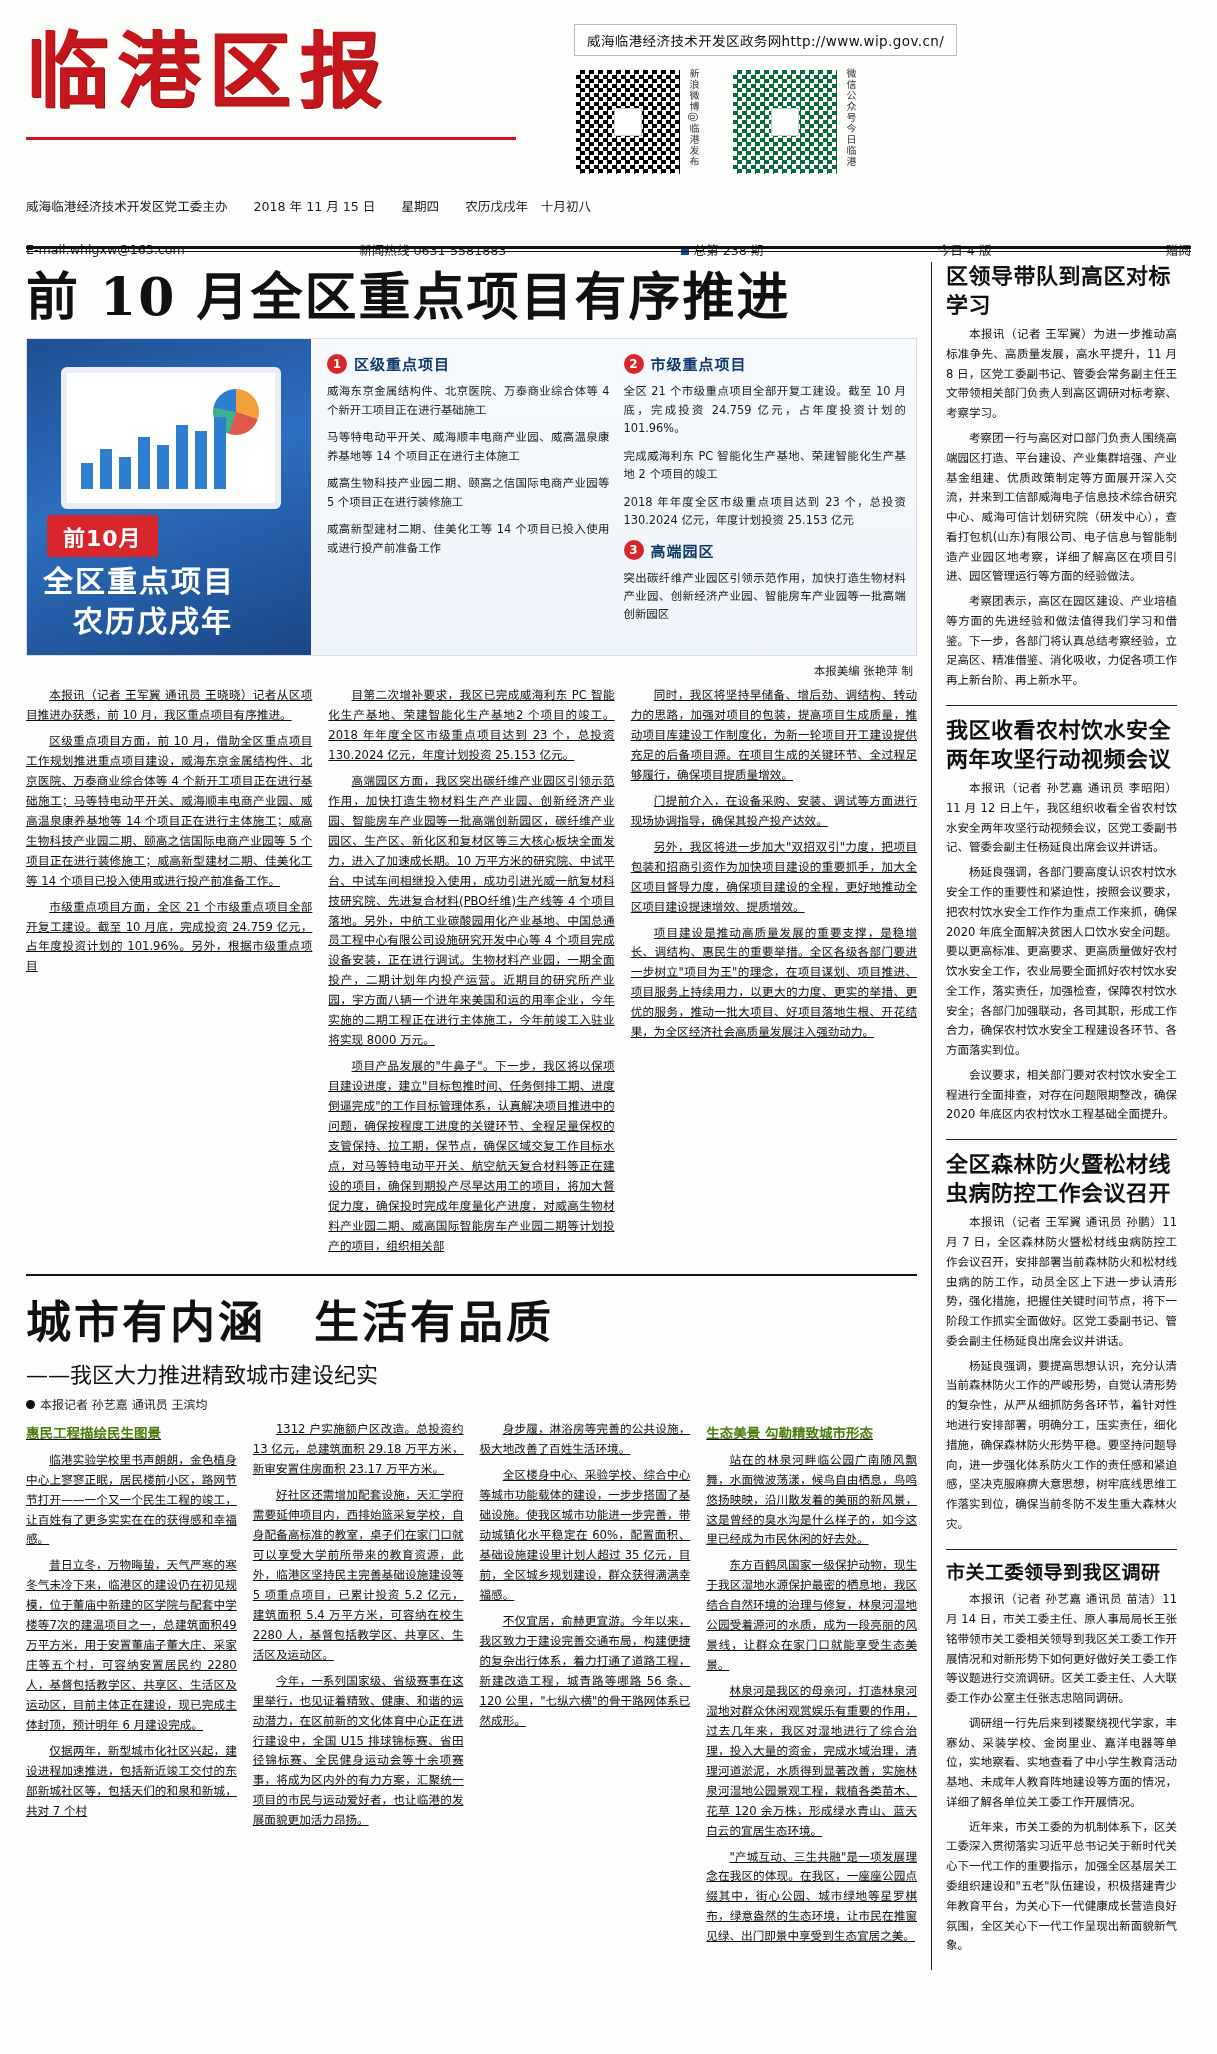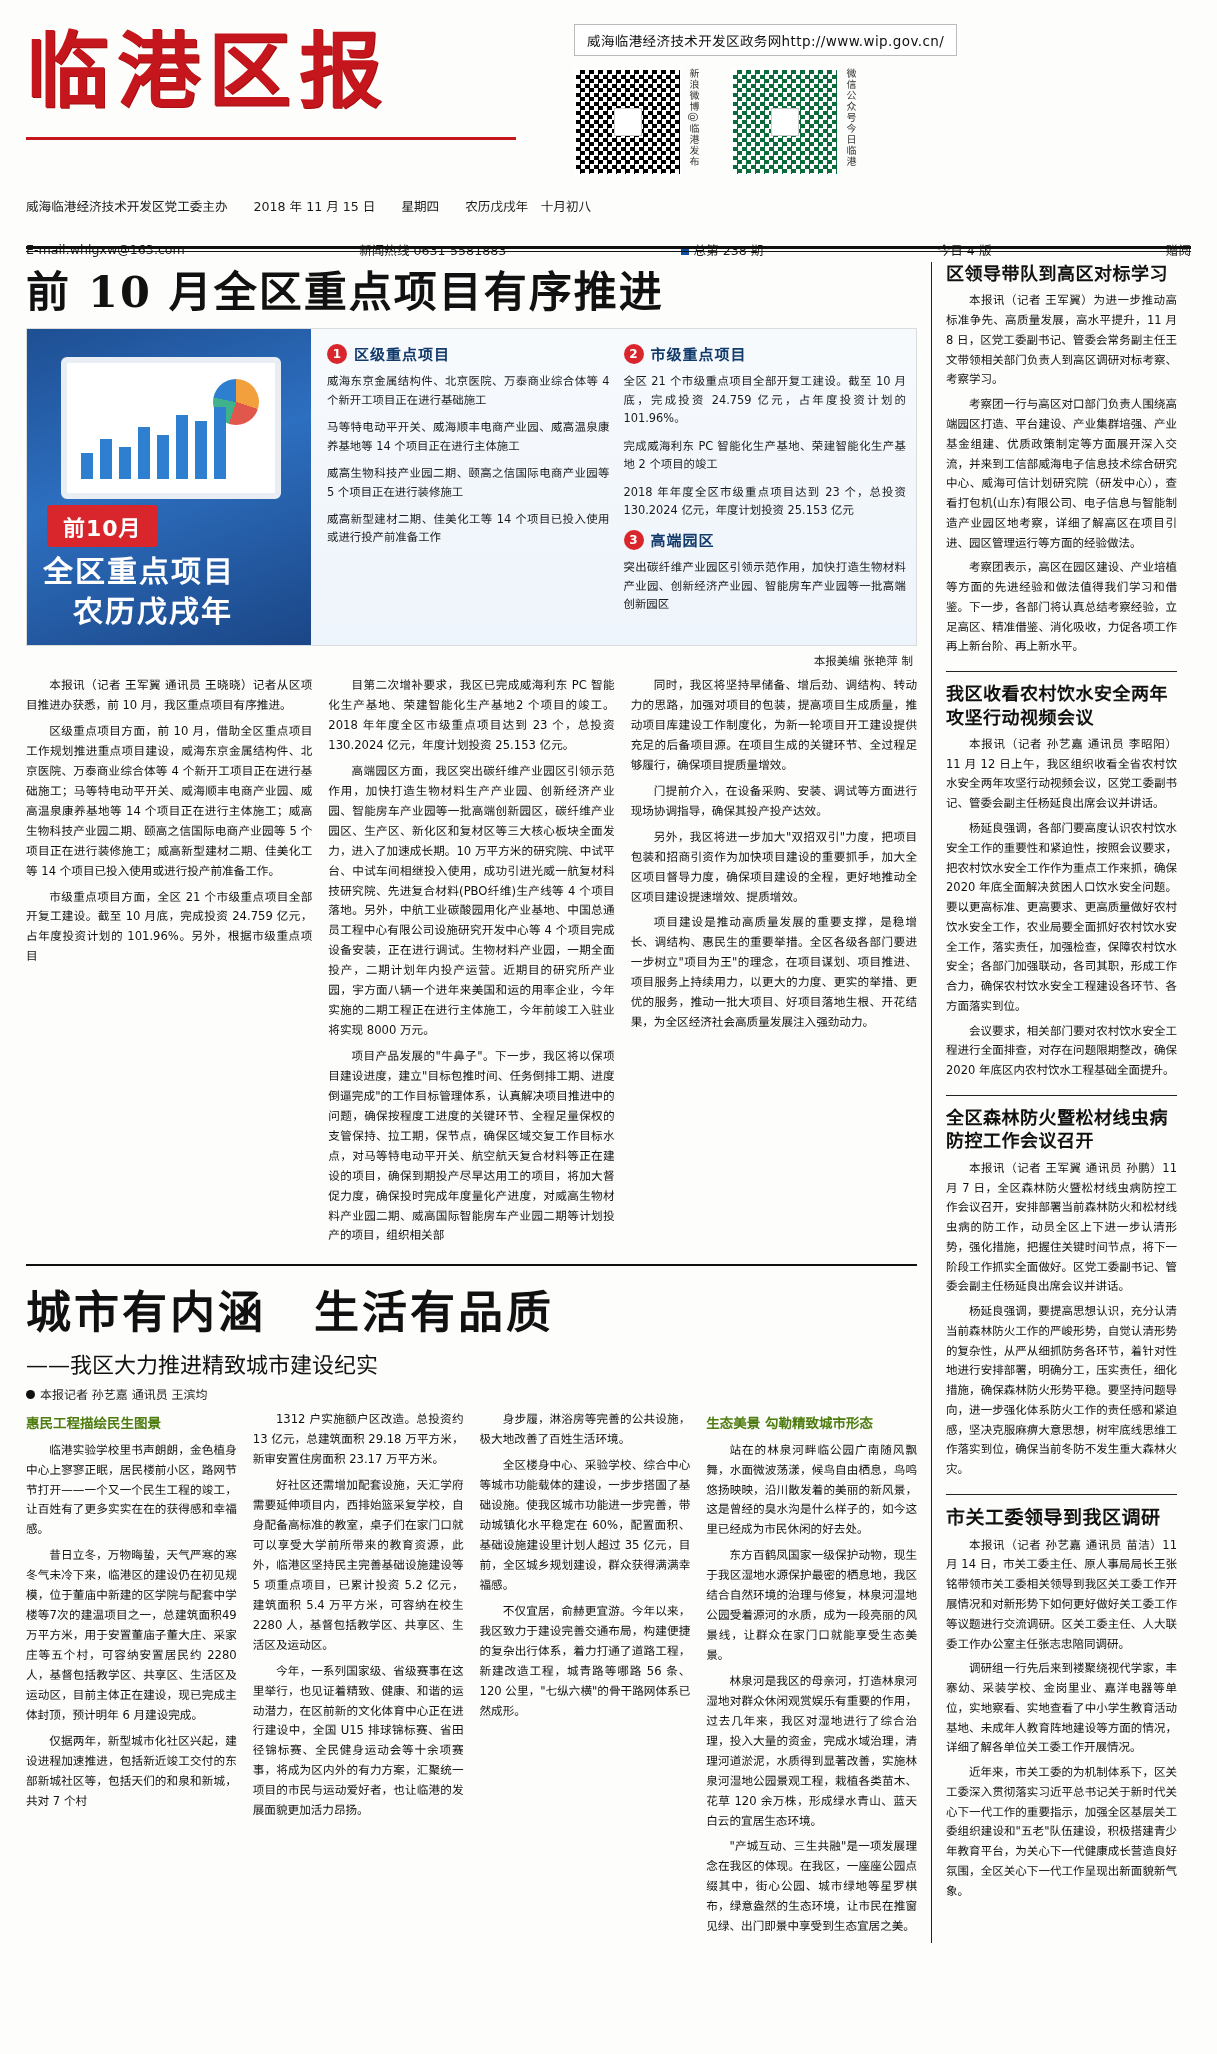--- a/index.html
+++ b/index.html
@@ -72,21 +72,21 @@
 
   
   .content{position:absolute;top:262px;left:26px;width:1165px;}
   .cols{display:flex;gap:0;}
   .left-zone{width:905px;flex:0 0 905px;padding-right:14px;box-sizing:border-box;}
   .right-rail{width:246px;flex:0 0 246px;border-left:1px solid #222;padding-left:14px;box-sizing:border-box;}
 
   
   .headline{
     font-family:"DejaVu Serif","Liberation Serif",serif;
-    font-weight:bold;font-size:43px;letter-spacing:2px;
+    font-weight:bold;font-size:52px;letter-spacing:2px;
     color:#111;line-height:1.12;margin:6px 0 12px 0;
   }
   
   .info-graphic{
     display:flex;gap:0;border:1px solid #dcdcdc;background:#f4f7fb;height:316px;margin-bottom:6px;
   }
   .ig-left{
     width:284px;flex:0 0 284px;
     background:linear-gradient(160deg,#1e4f93 0%,#2d6fc0 45%,#1b4686 100%);
     position:relative;color:#fff;overflow:hidden;
@@ -110,40 +110,40 @@
      linear-gradient(180deg,#f7fafd 0%,#eef4fb 100%);}
   .ig-col{flex:1;}
   .ig-head{display:flex;align-items:center;gap:7px;margin-bottom:8px;}
   .ig-num{width:20px;height:20px;border-radius:50%;background:#d8262c;color:#fff;font-size:12px;
       display:flex;align-items:center;justify-content:center;font-weight:bold;}
   .ig-head .t{font-size:15px;font-weight:bold;color:#123a6b;letter-spacing:1px;}
   .ig-item{font-size:11.4px;line-height:1.62;color:#1a1a1a;margin-bottom:9px;text-align:justify;}
   .ig-credit{text-align:right;font-size:11.5px;color:#222;margin:2px 4px 8px 0;}
 
   
-  .news-cols{display:flex;gap:16px;}
+  .news-cols{display:flex;gap:16px;text-decoration:underline;}
   .news-col{flex:1;font-size:11.6px;line-height:1.72;text-align:justify;color:#111;}
   .news-col p{margin:0 0 6px 0;text-indent:2em;}
 
   
   .hr-sep{border-top:2px solid #111;margin:12px 0 10px 0;}
   .headline2{
     font-family:"DejaVu Serif","Liberation Serif",serif;
     font-weight:bold;font-size:45px;letter-spacing:3px;color:#111;margin:4px 0 6px 0;
   }
   .subhead2{font-size:22px;color:#111;margin:0 0 6px 0;font-family:"DejaVu Serif","Liberation Serif",serif;}
   .byline2{font-size:12px;color:#222;margin-bottom:8px;}
   .byline2 .dot{display:inline-block;width:9px;height:9px;border-radius:50%;background:#111;margin-right:5px;}
   .sec-title{font-size:13.5px;font-weight:bold;margin:2px 0 5px 0;color:#4d7c0f;}
 
   
   .rr-item{margin-bottom:14px;}
   .rr-title{
     font-family:"DejaVu Serif","Liberation Serif",serif;
-    font-weight:bold;font-size:18px;line-height:1.3;letter-spacing:0.5px;color:#111;margin-bottom:6px;
+    font-weight:bold;font-size:22px;line-height:1.3;letter-spacing:0.5px;color:#111;margin-bottom:6px;
   }
   .rr-title.small{font-size:19px;}
   .rr-rule{border-top:1px solid #222;margin:10px 0 10px 0;}
   .rr-body{font-size:11.5px;line-height:1.72;text-align:justify;color:#111;}
   .rr-body p{margin:0 0 5px 0;text-indent:2em;}
 </style>
 </head>
 <body>
 
 <div class="page">

